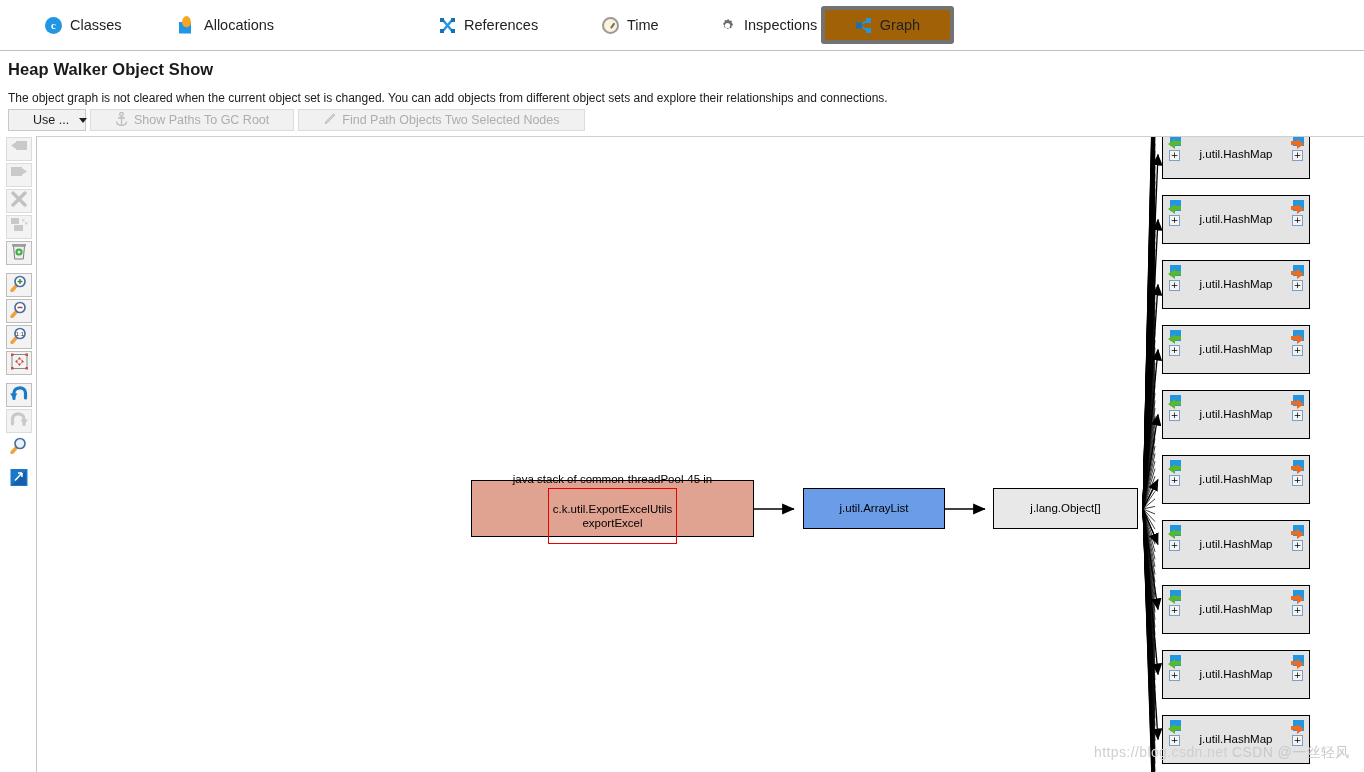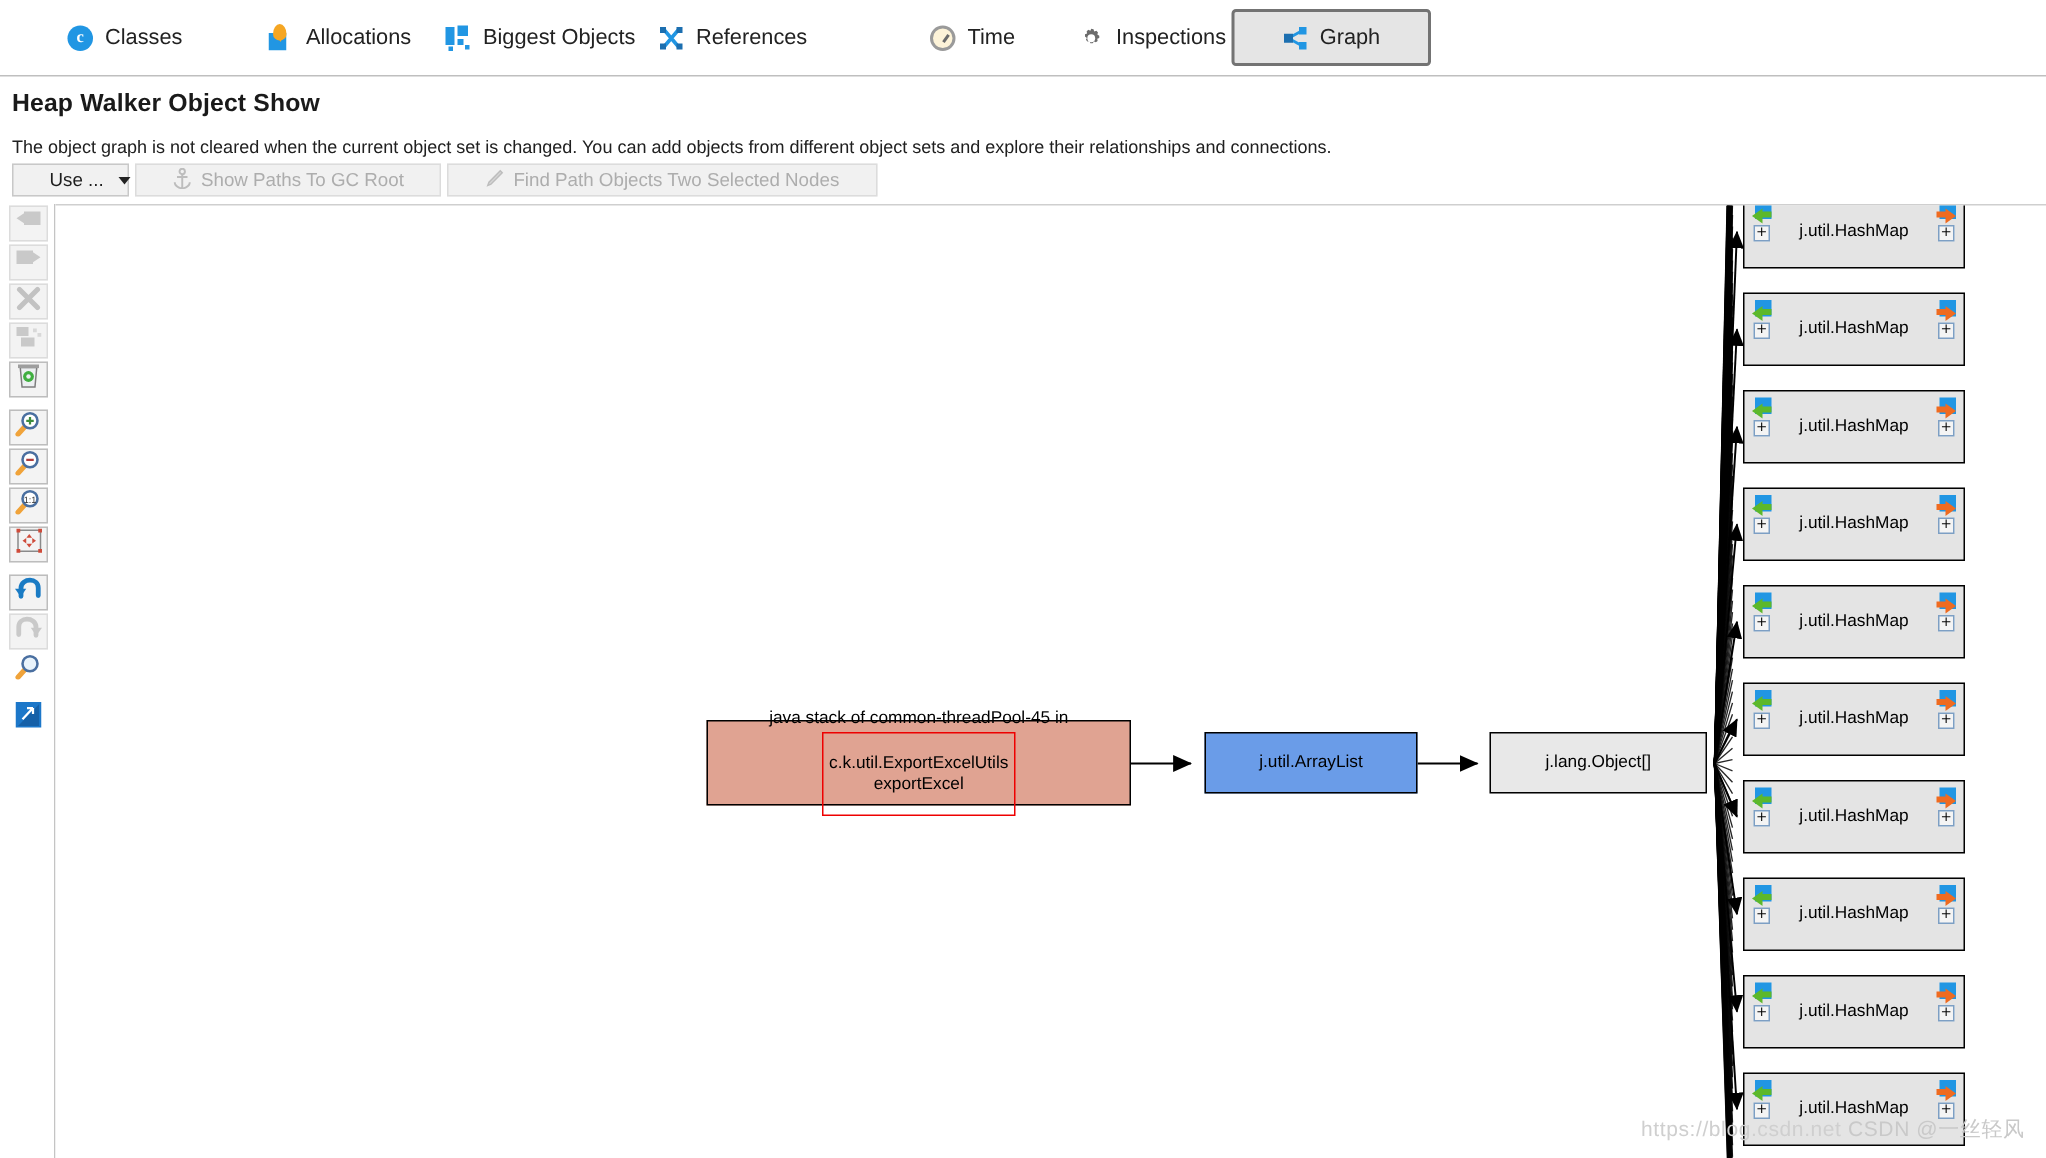--- a/index.html
+++ b/index.html
@@ -22,22 +22,22 @@
     position: absolute; top: 6px; height: 38px;
     display: flex; align-items: center; gap: 8px;
     padding: 0 14px;
     font-size: 14.5px; color: #222;
     border: 1px solid transparent;
     border-radius: 3px;
     white-space: nowrap;
     cursor: default;
   }
   .tab.selected {
-    background: #e5e5e5;
-    border: 2px solid #737373;
+    background: #a16207;
+    border: 4px solid #737373;
   }
   .tab .ico { width: 17px; height: 17px; position: relative; flex: none; }
 
   
   .ico-classes {
     border-radius: 50%;
     background: #2196e3;
     color: #fff; font-size: 11px; font-weight: bold;
     display: flex; align-items: center; justify-content: center;
     font-family: "Liberation Serif", serif;
@@ -196,45 +196,35 @@
   </div>
 
   <div class="tab" style="left:164px">
     <span class="ico">
       <span class="ico-alloc-base"></span>
         <span class="ico-alloc-pin"></span>
     </span>
     <span>Allocations</span>
   </div>
 
-  <div class="tab" style="left:282px">
-    <span class="ico">
-      <span class="bo-cell" style="left:0;top:1px;width:6px;height:12px"></span>
-      <span class="bo-cell" style="left:8px;top:0;width:7px;height:7px"></span>
-      <span class="bo-cell" style="left:8px;top:9px;width:4px;height:4px"></span>
-      <span class="bo-cell" style="left:13px;top:13px;width:3px;height:3px"></span>
-      <span class="bo-cell" style="left:2px;top:14px;width:3px;height:3px"></span>
-    </span>
-    <span>Biggest Objects</span>
-  </div>
 
   <div class="tab" style="left:424px">
     <span class="ico ico-ref">
       <svg width="17" height="17" viewBox="0 0 17 17">
         <path d="M3 2 L14 15 M14 2 L3 15" stroke="#2196e3" stroke-width="2.4" fill="none"></path>
         <rect x="1" y="1" width="4" height="4" fill="#1c6fb0"></rect>
         <rect x="12" y="1" width="4" height="4" fill="#1c6fb0"></rect>
         <rect x="1" y="12" width="4" height="4" fill="#1c6fb0"></rect>
         <rect x="12" y="12" width="4" height="4" fill="#1c6fb0"></rect>
       </svg>
     </span>
     <span>References</span>
   </div>
 
-  <div class="tab" style="left:605px">
+  <div class="tab" style="left:587px">
     <span class="ico ico-time"></span>
     <span>Time</span>
   </div>
 
   <div class="tab" style="left:704px">
     <span class="ico">
       <svg width="17" height="17" viewBox="0 0 17 17">
         <path d="M8.5 2.2 l1.5 0.35 0.5 1.4 1.45 -0.4 1.05 1.05 -0.45 1.4 1.3 0.75 0 1.5 -1.35 0.55 0.25 1.45 -1.15 0.95 -1.3 -0.6 -0.85 1.25 -1.5 -0.05 -0.6 -1.35 -1.45 0.25 -0.95 -1.15 0.6 -1.3 -1.25 -0.85 0.05 -1.5 1.35 -0.6 -0.25 -1.45 1.15 -0.95 1.3 0.6z" fill="#6c6c6c"></path>
         <circle cx="8.5" cy="8.5" r="2.6" fill="#ffffff"></circle>
       </svg>

